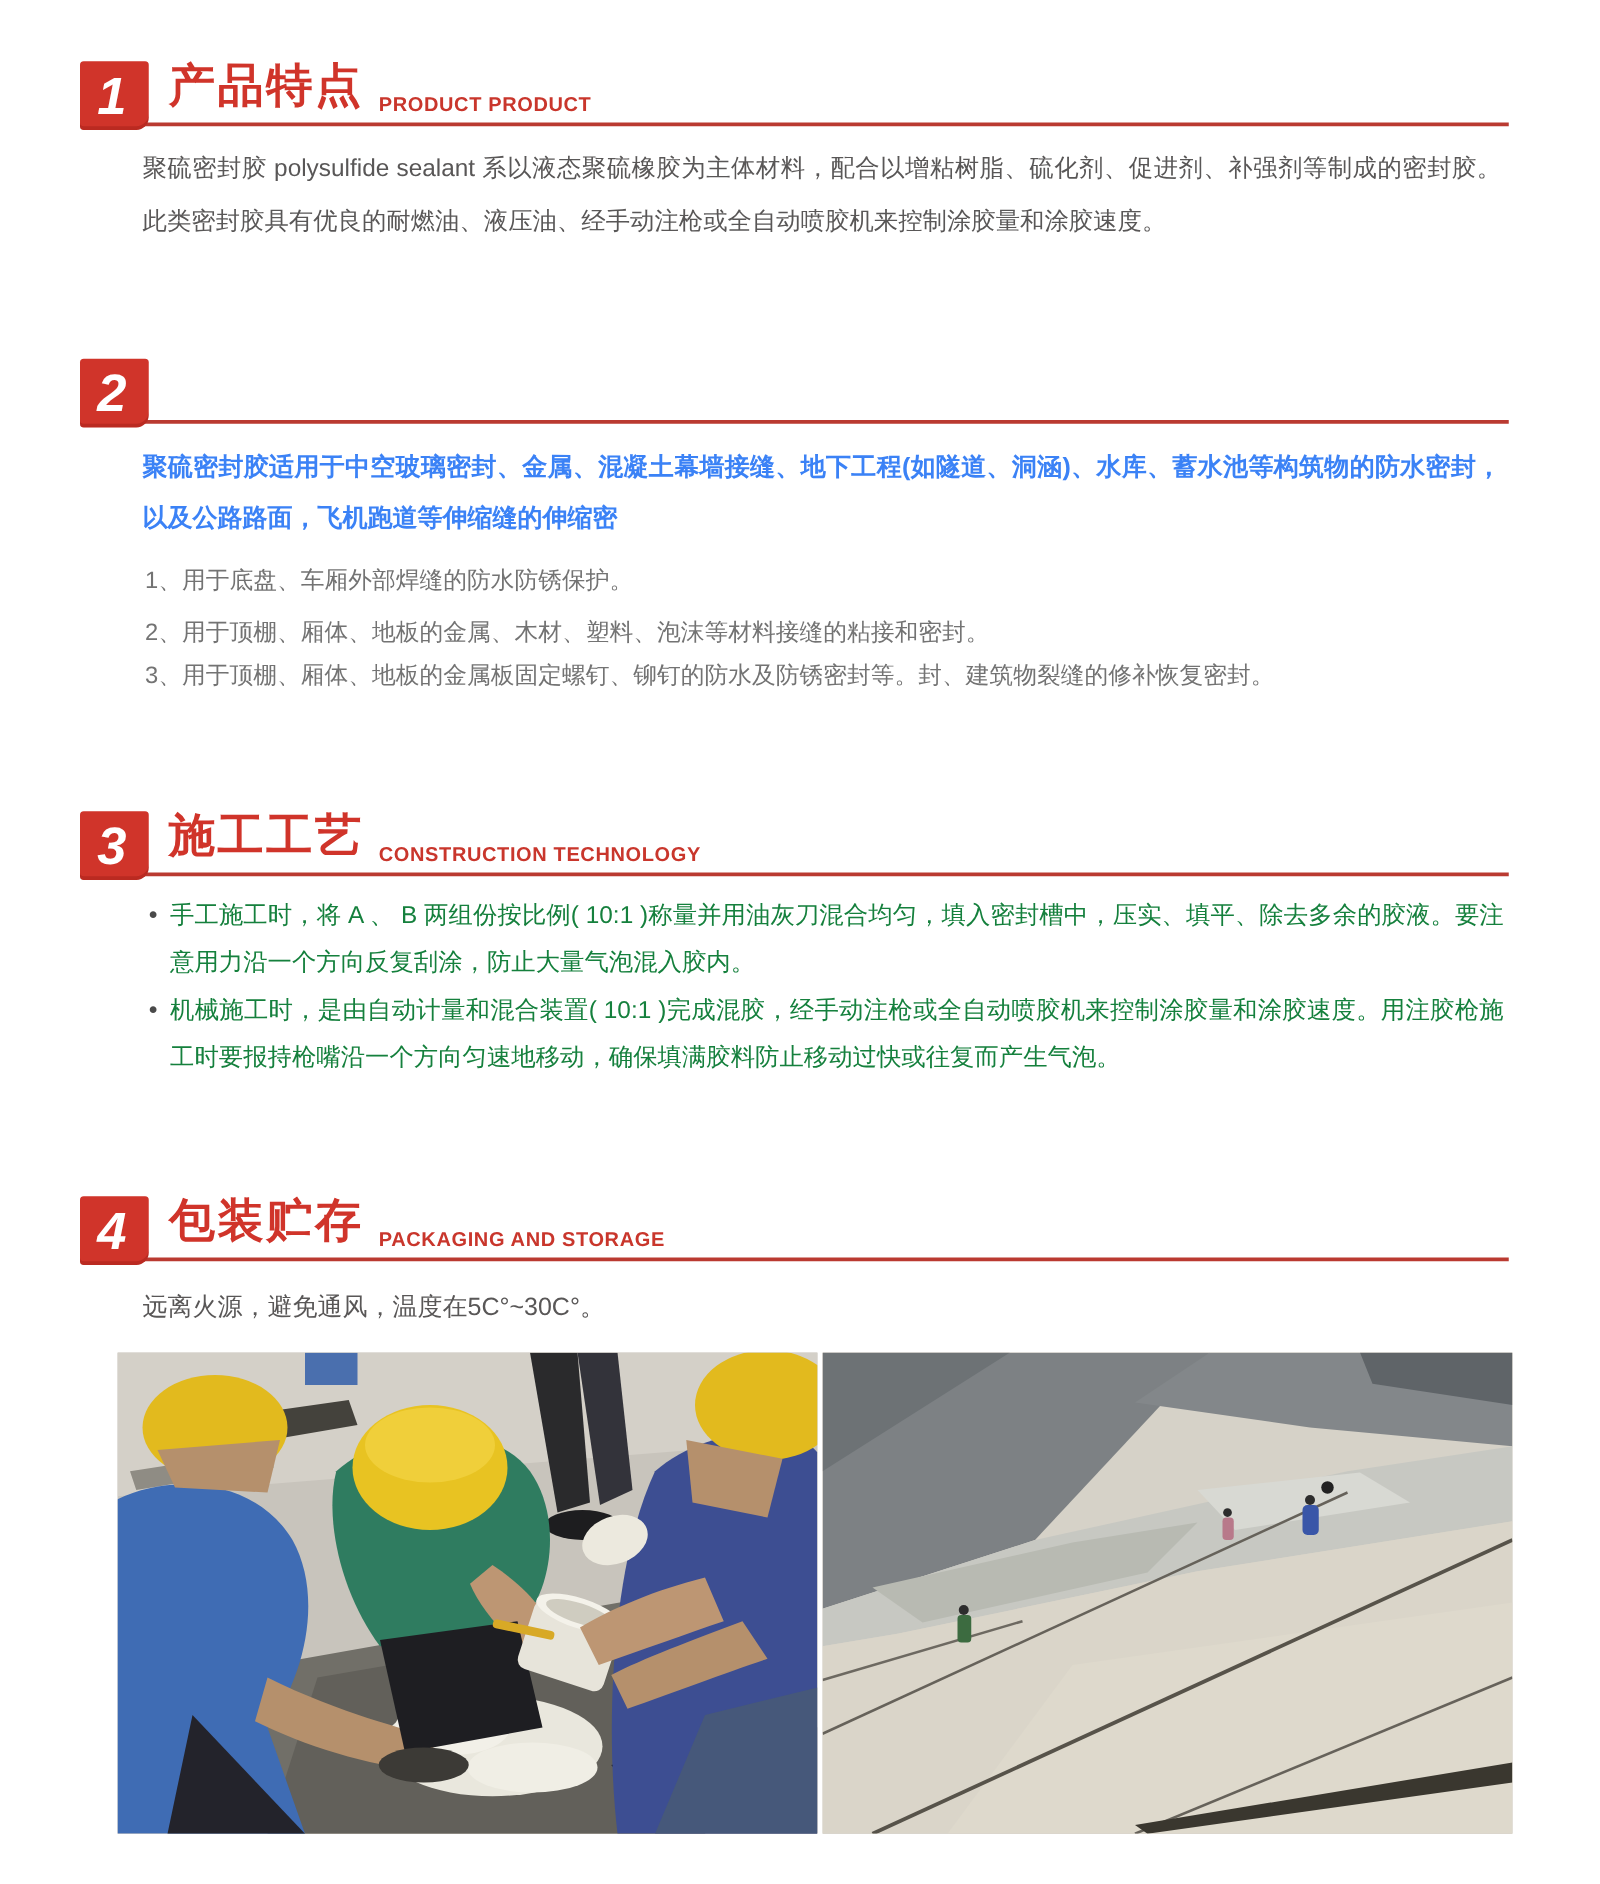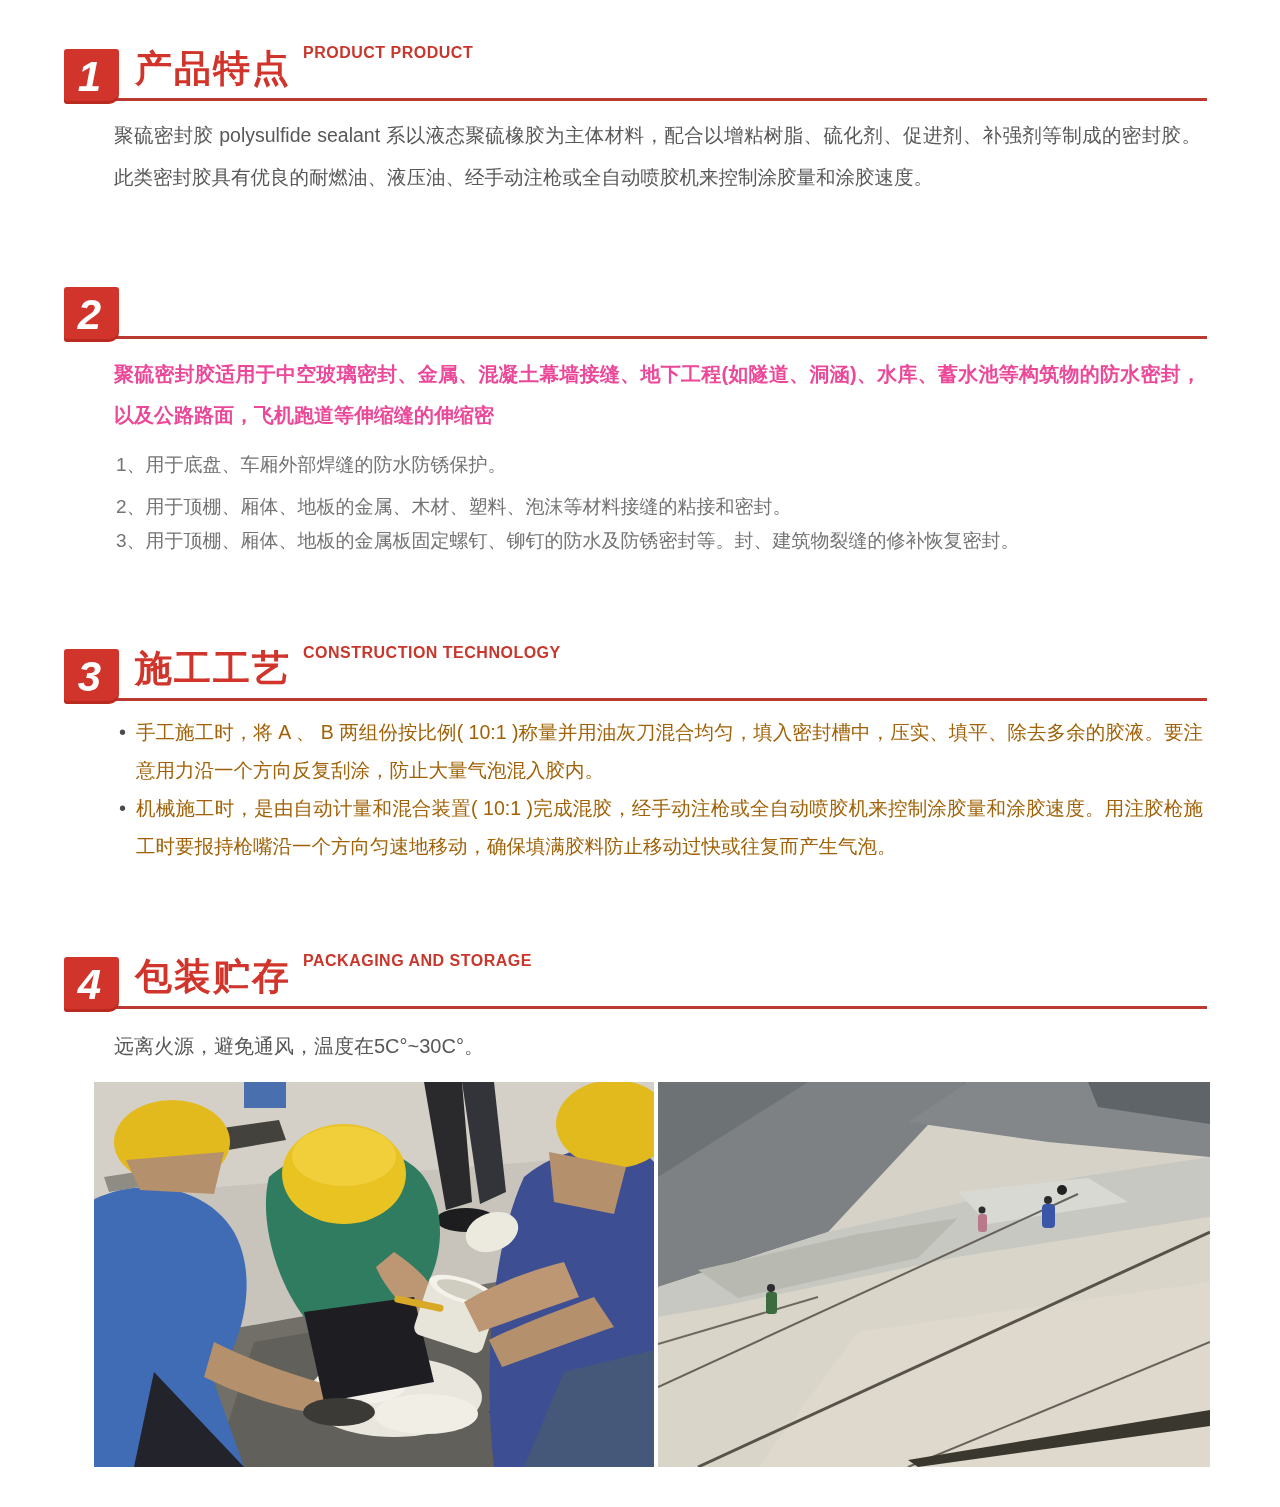--- a/index.html
+++ b/index.html
@@ -22,43 +22,43 @@
     border-radius:3px 3px 10px 3px;
     margin-bottom:-6px;
     display:flex;align-items:center;justify-content:center;
     flex:0 0 auto;
     box-shadow:inset 0 -3px 0 rgba(120,10,8,.25);
   }
   .num-box span{
     color:#ffffff;font-size:42px;font-weight:bold;font-style:italic;
     line-height:1;transform:translateX(-2px);
   }
-  .titles{display:flex;align-items:flex-start;margin-left:16px;margin-bottom:4px;}
+  .titles{display:flex;align-items:flex-end;margin-left:16px;margin-bottom:4px;}
   .title-cn{color:#d0342a;font-size:37px;font-weight:bold;letter-spacing:2px;}
   .title-en{color:#c9362c;font-size:16px;font-weight:bold;margin-left:12px;letter-spacing:.5px;}
   .body-par{
     margin:13px 6px 0 50px;
     color:#595757;font-size:19.5px;line-height:42px;
     text-align:justify;
   }
   .lead-par{
     margin:15px 6px 0 50px;
-    color:#ec4899;font-size:20px;font-weight:bold;line-height:41px;
+    color:#3b82f6;font-size:20px;font-weight:bold;line-height:41px;
     text-align:justify;
   }
   .num-list{margin:4px 0 0 0;padding:0 0 0 52px;list-style:none;}
   .num-list li{color:#737373;font-size:19px;line-height:30px;}
   .num-list li:nth-child(1){margin-top:14px;}
   .num-list li:nth-child(2){margin-top:12px;}
   .num-list li:nth-child(3){margin-top:4px;}
   .bullets{margin-top:12px;}
   .bullet{
     position:relative;
     padding-left:72px;padding-right:4px;
-    color:#a16207;font-size:19.5px;line-height:38px;
+    color:#15803d;font-size:19.5px;line-height:38px;
     text-align:justify;
   }
   .bullet::before{
     content:"\2022";
     position:absolute;left:55px;top:0;
     color:#4a4a4a;font-size:20px;
   }
   .photos{position:absolute;top:1082px;left:94px;width:1116px;height:385px;display:flex;gap:4px;}
   .photo{height:385px;overflow:hidden;background:#cfccc4;}
   .photo svg{display:block;width:100%;height:100%;}

